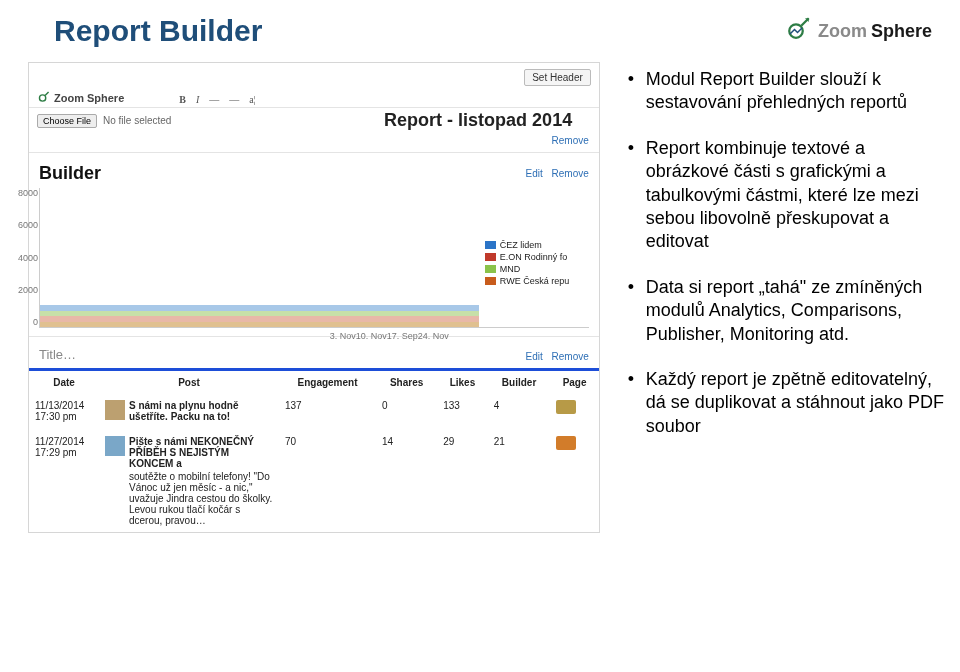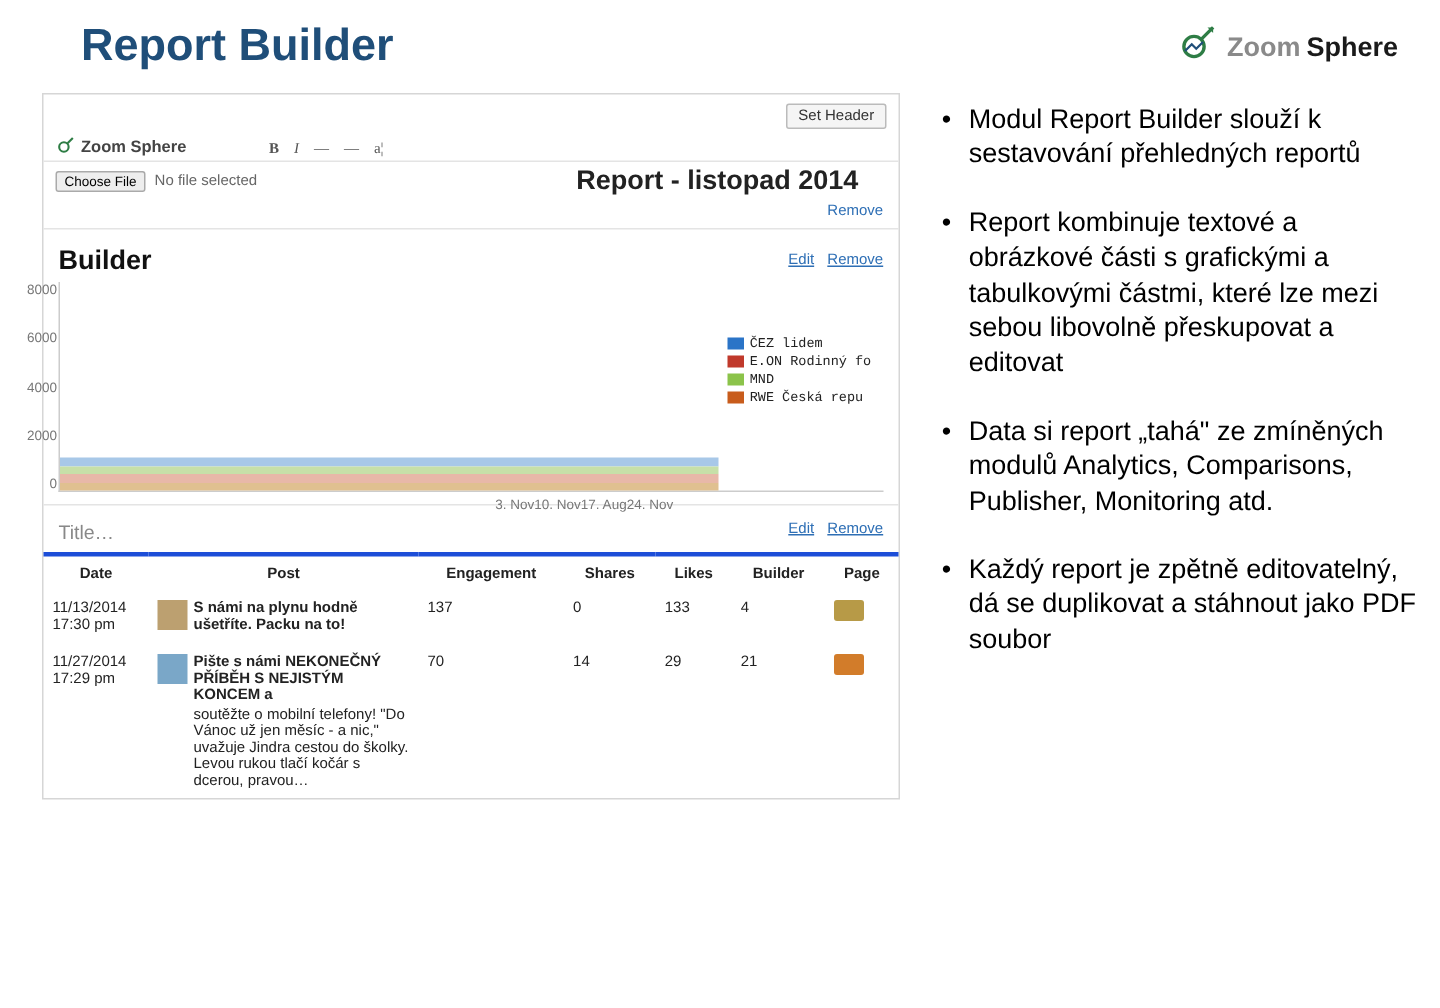--- a/index.html
+++ b/index.html
@@ -17,31 +17,31 @@
   .shot-logo { font-weight:bold; color:#444; font-size:11px; display:flex; align-items:center; gap:3px;}
   .shot-btn { border:1px solid #bbb; background:#f5f5f5; padding:2px 7px; border-radius:2px; font-size:10px; color:#333;}
   .toolbar-row { display:flex; align-items:center; padding:0 8px 4px 8px; gap:4px; margin-top:4px;}
   .file-row { display:flex; align-items:center; padding:2px 8px; gap:6px; border-bottom:1px solid #e4e4e4;}
   .file-btn{ border:1px solid #aaa; background:#eee; font-size:9px; padding:1px 5px; border-radius:2px;}
   .nofile{ color:#666; font-size:10px;}
   .report-title { text-align:left; flex:1; font-size:18px; font-weight:bold; color:#222; margin-right:6px;}
   .section-remove { text-align:right; color:#2e6fb5; font-size:10px; padding:2px 10px 6px 0;}
   .facebook-head { font-size:18px; font-weight:bold; color:#111; padding:10px 10px 0 10px; border-top:1px solid #e4e4e4; display:flex; justify-content:space-between; align-items:center;}
   .edit-remove{ font-size:10px; font-weight:normal; }
-  .edit-remove span{ color:#2e6fb5; margin-left:6px;text-decoration:underline;}
+  .edit-remove span{ color:#2e6fb5; margin-left:6px;}
   .subhead { font-size:11px; font-weight:bold; padding:8px 10px 4px 10px; color:#222; letter-spacing:.2px;}
   .chart { position:relative; height:140px; margin:4px 10px 8px 10px; border-left:1px solid #ccc; border-bottom:1px solid #ccc; }
   .chart-ylabels { position:absolute; left:-30px; top:0; height:100%; width:28px; font-size:9px; color:#777; display:flex; flex-direction:column; justify-content:space-between; text-align:right;}
   .chart-bands { position:absolute; left:0; right:110px; bottom:0; height:22px; display:flex; flex-direction:column;}
   .band{ flex:1;}
   .chart-xlabels{ position:absolute; left:0; right:110px; bottom:-14px; display:flex; justify-content:flex-end; font-size:9px; color:#777; padding:0 30px;}
-  .legend { position:absolute; right:0; top:36px; width:104px; font-size:9px; color:#222;font-family:Liberation Mono, monospace;}
+  .legend { position:absolute; right:0; top:52px; width:104px; font-size:9px; color:#222;}
   .legend div{ display:flex; align-items:center; margin-bottom:2px;}
   .legend-swatch{ width:11px; height:8px; margin-right:4px;}
-  .table-title-row{ display:flex; justify-content:space-between; align-items:flex-start; padding:10px 10px 6px 10px; border-top:1px solid #e4e4e4;}
+  .table-title-row{ display:flex; justify-content:space-between; align-items:flex-end; padding:10px 10px 6px 10px; border-top:1px solid #e4e4e4;}
   .table-title{ color:#888; font-size:13px; }
   table.data{ width:100%; border-collapse:collapse; font-size:10px; color:#222;}
   table.data th{ text-align:center; font-weight:bold; padding:6px 6px; border-top:3px solid #1d4ed8;}
   table.data td{ padding:6px 6px; vertical-align:top;}
   .post-title{ font-weight:bold; font-size:10px; margin-bottom:2px;}
   .post-body{ font-size:10px; color:#222;}
   .page-swatch{ display:inline-block; width:20px; height:14px; border-radius:2px;}
   .post-cell{ display:flex; gap:4px;}
   .thumb{ width:20px; height:20px; background:#ccc; flex:0 0 20px;}
   .bullets { width:350px; padding:6px 0 0 28px; font-size:18px; color:#000; }
@@ -123,21 +123,21 @@
         </div>
         <div class="chart-bands">
           <div class="band" style="background:#a8c8e8"></div>
           <div class="band" style="background:#c7e0a8"></div>
           <div class="band" style="background:#e8b8a8"></div>
           <div class="band" style="background:#e0c090"></div>
         </div>
         <div class="chart-xlabels">
           <span>3. Nov</span>
           <span>10. Nov</span>
-          <span>17. Aug</span>
+          <span>17. Sep</span>
           <span>24. Nov</span>
         </div>
         <div class="legend">
           <div>
               <span class="legend-swatch" style="background:#2b74c7"></span>
               <span>ČEZ lidem</span>
             </div>
           <div>
               <span class="legend-swatch" style="background:#c0392b"></span>
               <span>E.ON Rodinný fo</span>

